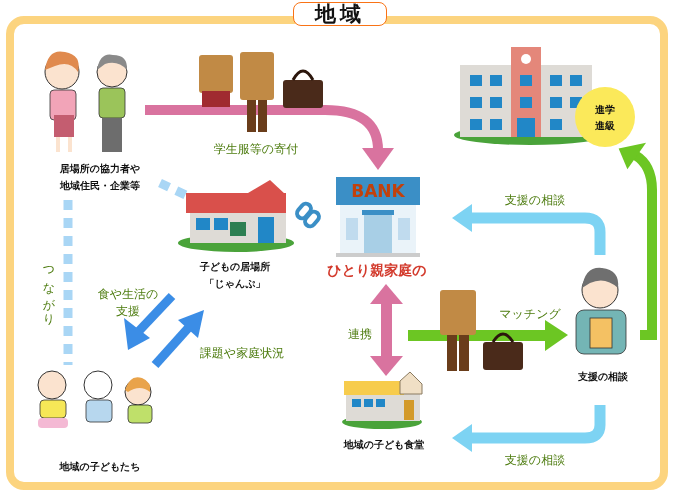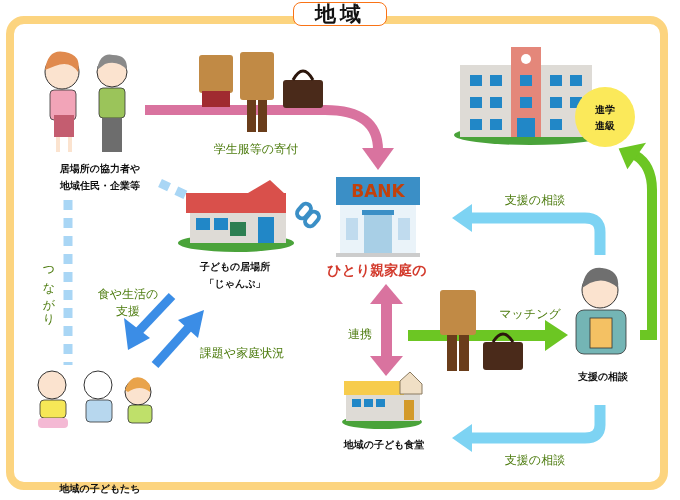--- a/index.html
+++ b/index.html
@@ -214,13 +214,13 @@
 
 <div class="lbl b" style="left:548px;top:368px;width:110px;">
   <div>支援の相談</div>
 </div>
 
 <div class="lbl b" style="left:316px;top:436px;width:136px;">
   <div>地域の子ども食堂</div>
 </div>
 <div class="lbl" style="left:490px;top:452px;width:90px;">支援の相談</div>
 
-<div class="lbl b" style="left:30px;top:458px;width:140px;margin-top:22px;">地域の子どもたち</div>
+<div class="lbl b" style="left:30px;top:458px;width:140px;">地域の子どもたち</div>
 
 </body></html>

